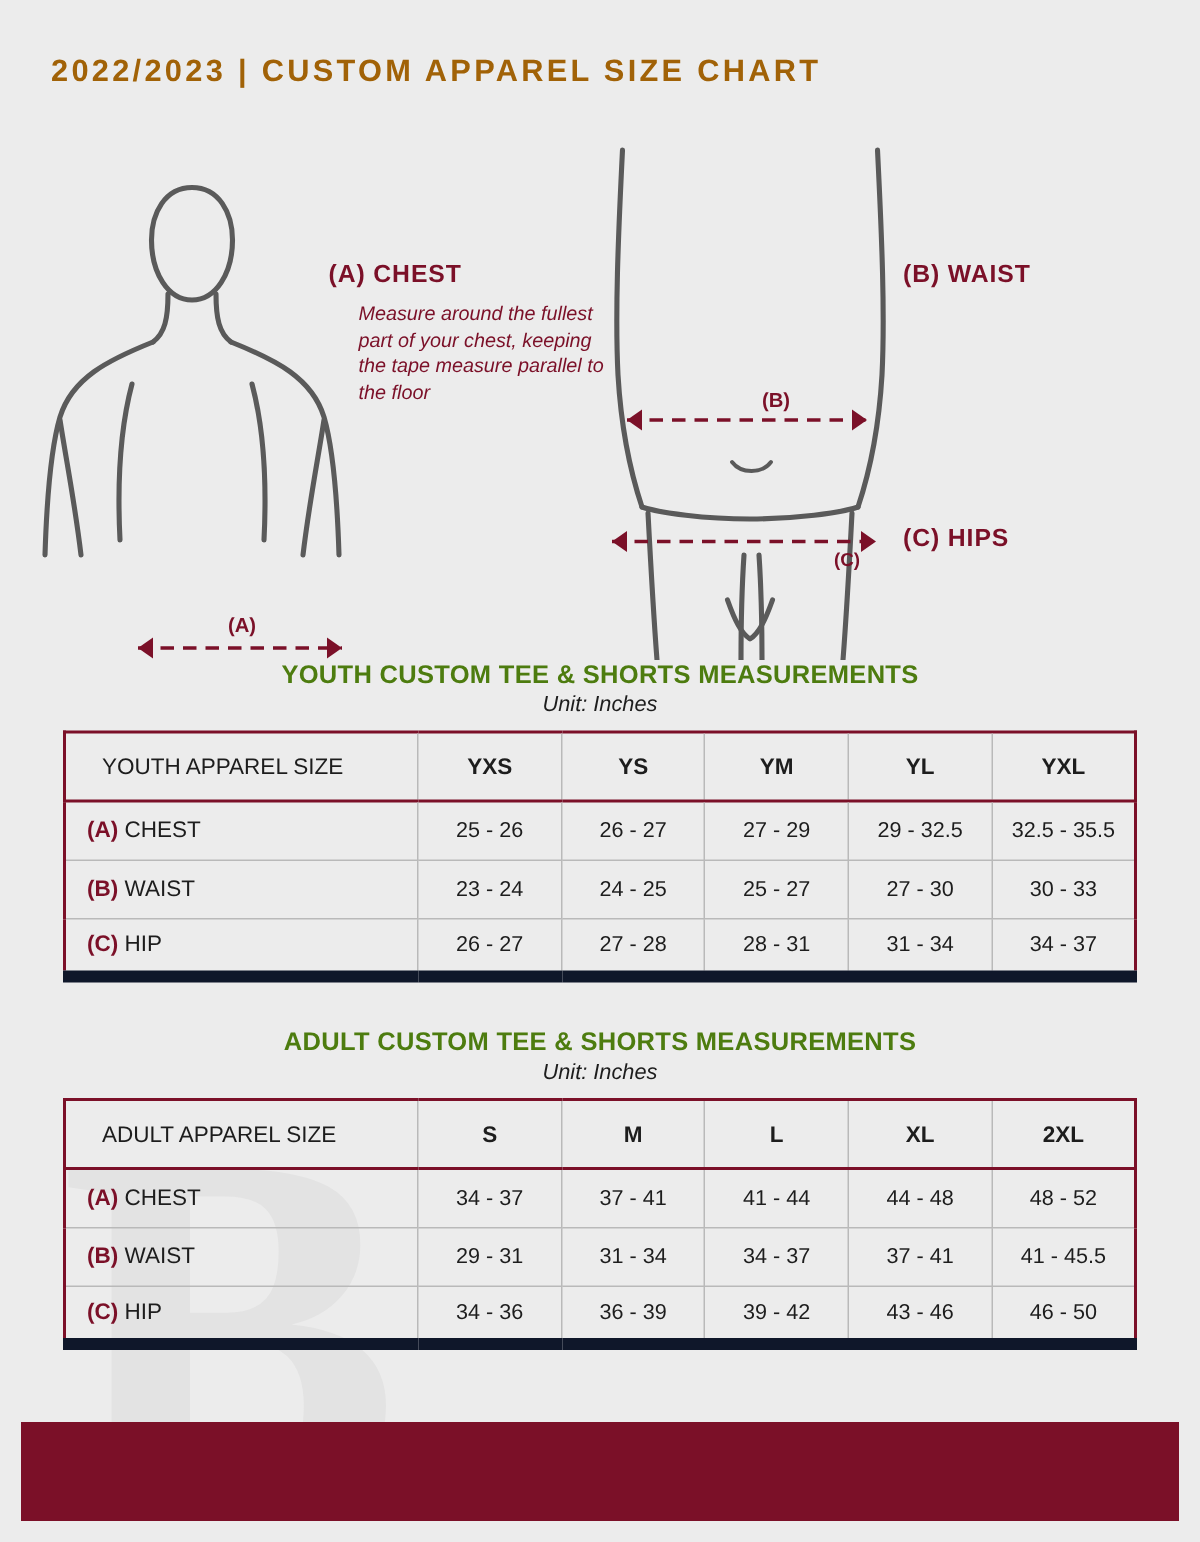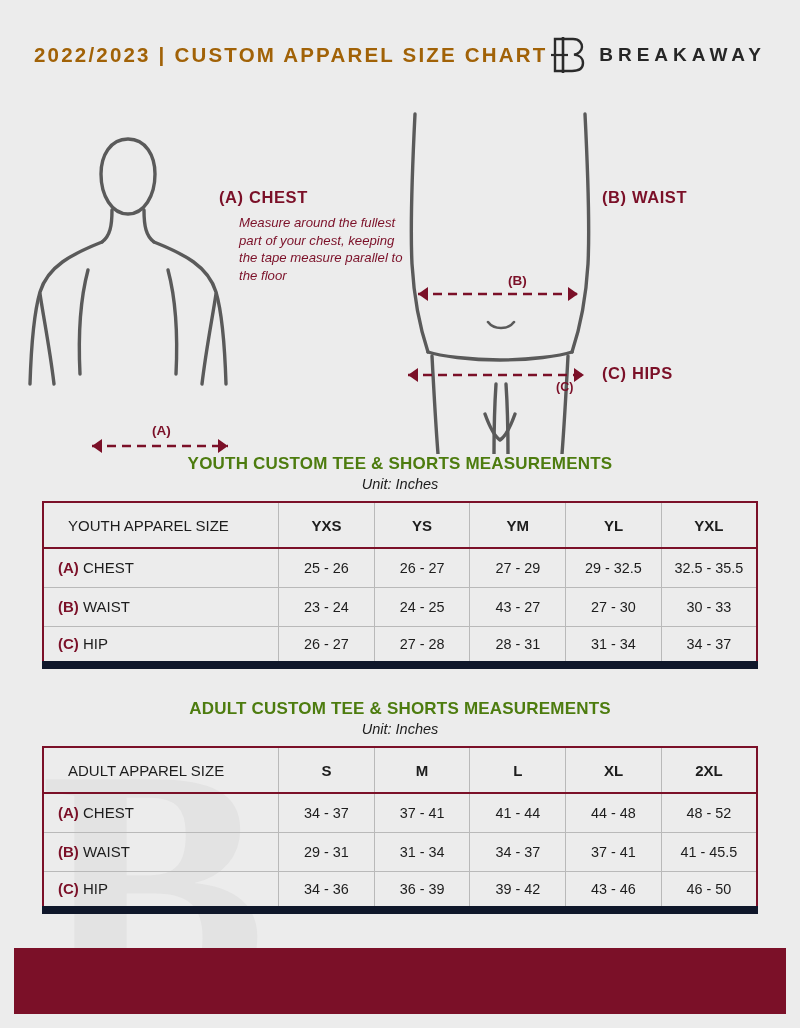--- a/index.html
+++ b/index.html
@@ -170,30 +170,20 @@
 <body>
 
 <div class="page">
 
   <div class="watermark">B</div>
 
   <div class="content">
 
     <div class="header">
       <div class="header-title">2022/2023  |  CUSTOM APPAREL SIZE CHART</div>
-      <div class="brand">
-        <div class="brand-mark">
-          <svg width="34" height="38" viewBox="0 0 34 38">
-            <path d="M4 3 L22 3 C29 3 31 8 31 11 C31 15 27 18 23 18.6 C28 19 32 22 32 27 C32 32 28 35 21 35 L4 35 Z" fill="none" stroke="#2b2b2b" stroke-width="2.4"></path>
-            <path d="M12 1 L12 37" stroke="#2b2b2b" stroke-width="2.6"></path>
-            <path d="M0 19 L17 19" stroke="#2b2b2b" stroke-width="2.2"></path>
-          </svg>
-        </div>
-        <div class="brand-name">BREAKAWAY</div>
-      </div>
     </div>
 
     <div class="diagram">
       <svg class="figures" width="800" height="370" viewBox="0 0 800 370">
 
         <g fill="none" stroke="#5a5a5a" stroke-width="3.4" stroke-linecap="round" stroke-linejoin="round">
           <path d="M128 55 C110 55 101 72 101 90 C101 112 112 130 128 130 C144 130 155 112 155 90 C155 72 146 55 128 55 Z"></path>
           <path d="M112 126 C112 142 110 152 102 158"></path>
           <path d="M144 126 C144 142 146 152 154 158"></path>
           <path d="M102 158 C72 170 48 182 40 208 C33 232 31 268 30 300"></path>
@@ -278,21 +268,21 @@
             <td>25 - 26</td>
             <td>26 - 27</td>
             <td>27 - 29</td>
             <td>29 - 32.5</td>
             <td>32.5 - 35.5</td>
           </tr>
           <tr>
             <td class="rowhead"><span class="lbl">(B)</span> <span>WAIST</span></td>
             <td>23 - 24</td>
             <td>24 - 25</td>
-            <td>43 - 27</td>
+            <td>25 - 27</td>
             <td>27 - 30</td>
             <td>30 - 33</td>
           </tr>
           <tr>
             <td class="rowhead"><span class="lbl">(C)</span> <span>HIP</span></td>
             <td>26 - 27</td>
             <td>27 - 28</td>
             <td>28 - 31</td>
             <td>31 - 34</td>
             <td>34 - 37</td>

